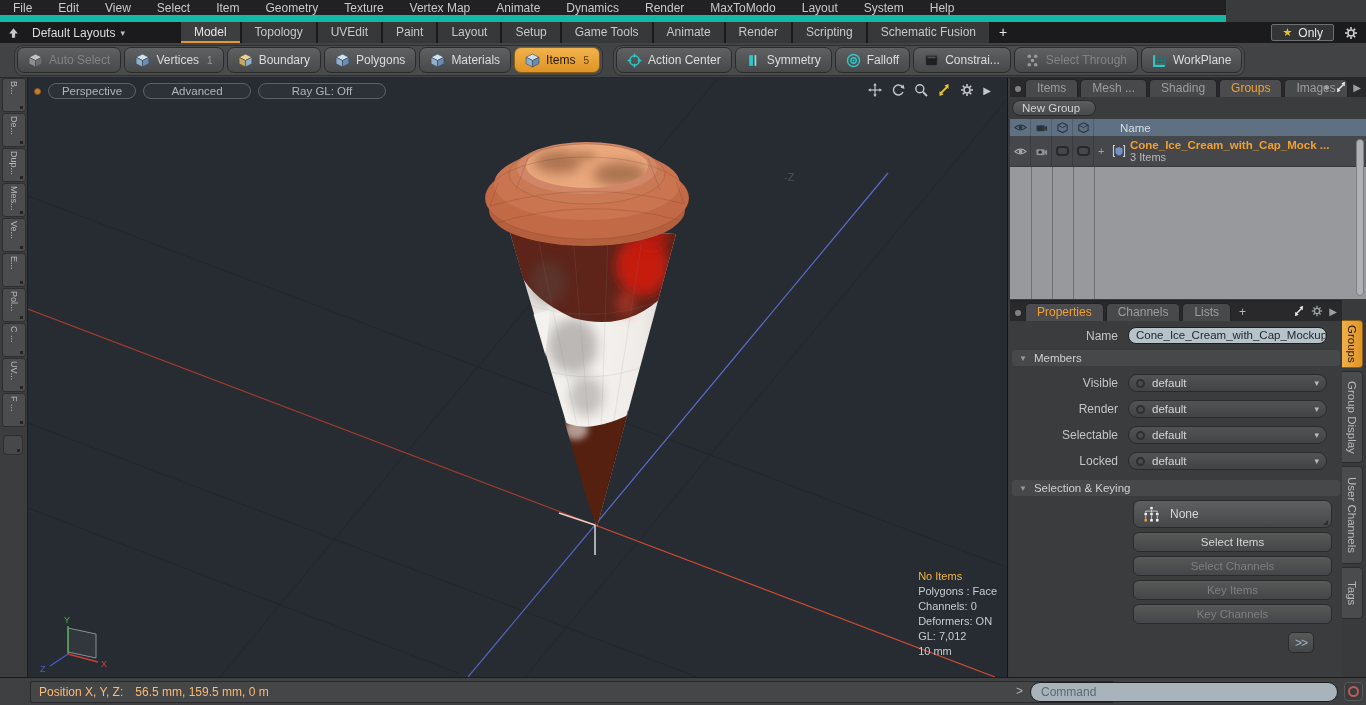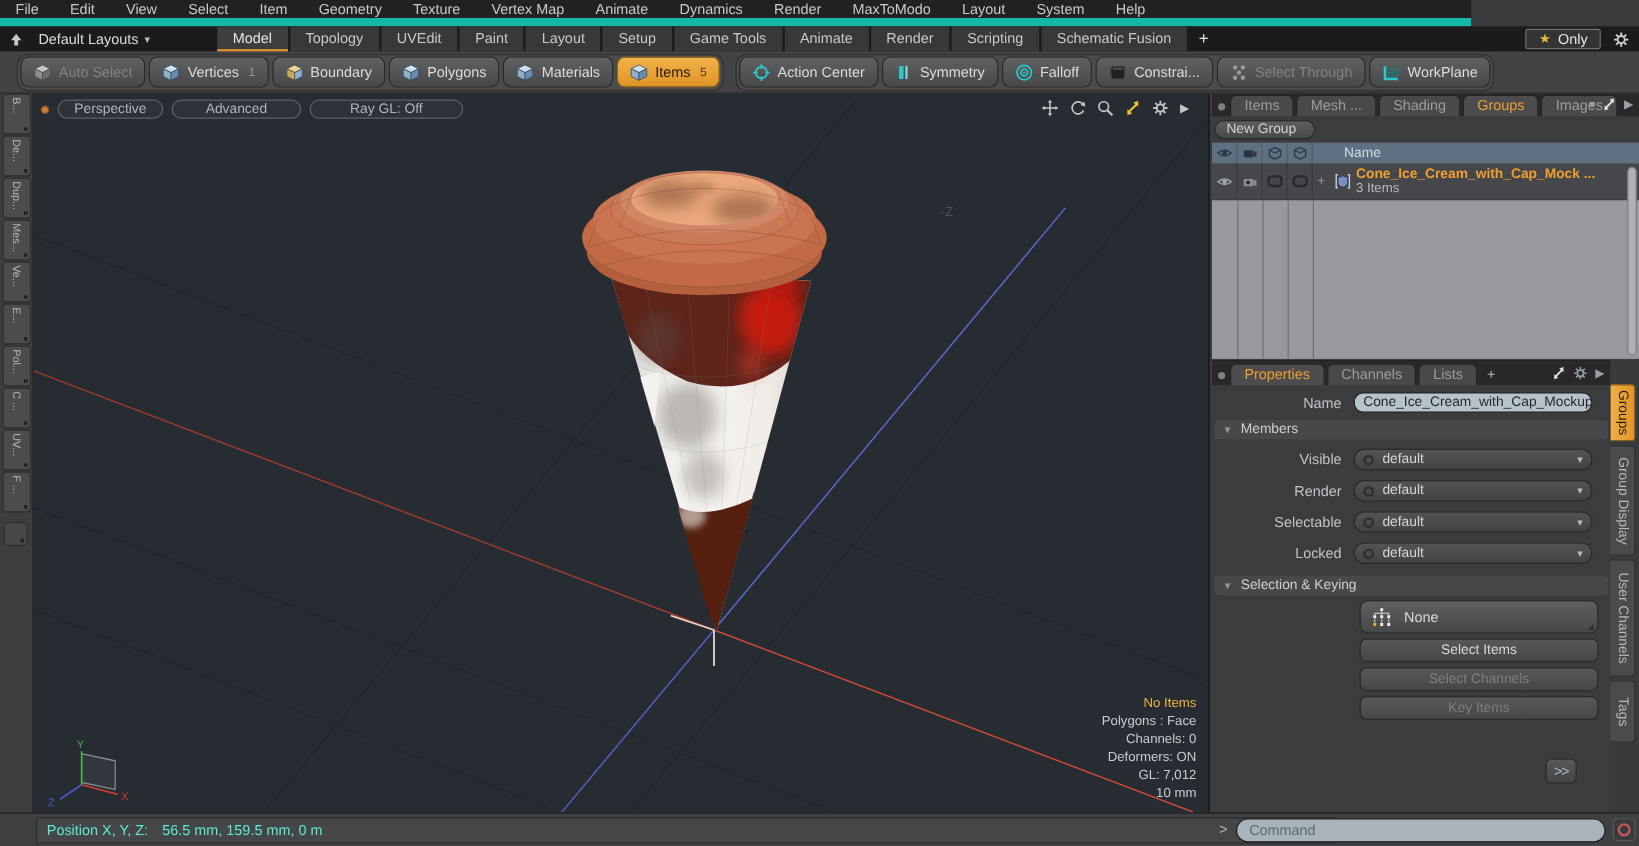--- a/index.html
+++ b/index.html
@@ -42,21 +42,21 @@
   #lsextra .dot{position:absolute;right:2px;bottom:2px;width:3px;height:3px;background:#242426;}
 
   
   #viewport{position:absolute;left:28px;top:78px;width:980px;height:599px;background:#272c33;border-right:1px solid #141414;overflow:hidden;}
   #vp-head{position:absolute;left:6px;top:5px;display:flex;align-items:center;gap:7px;z-index:5;}
   #vp-dot{width:7px;height:7px;border-radius:50%;background:#c77e35;border:1px solid #8a5620;}
   .vpill{border:1px solid #59616a;border-radius:9px;background:rgba(255,255,255,0.03);color:#adb5bd;font-size:11.5px;padding:1px 0;text-align:center;}
   .vpill.w1{width:88px;}.vpill.w2{width:108px;}.vpill.w3{width:128px;}
   #vp-nav{position:absolute;right:16px;top:5px;display:flex;align-items:center;gap:9px;z-index:5;color:#c2c6ca;}
   #vp-nav .tri{font-size:10px;color:#c2c6ca;}
-  #vp-stats{position:absolute;right:10px;bottom:8px;text-align:right;font-size:11px;line-height:15px;color:#c7ccd1;z-index:5;}
+  #vp-stats{position:absolute;right:10px;bottom:18px;text-align:left;font-size:11px;line-height:15px;color:#c7ccd1;z-index:5;}
   #vp-stats .hl{color:#f0b23e;}
   #vp-axislabel{position:absolute;left:756px;top:93px;color:#4a525b;font-size:11px;z-index:4;}
   #scene{position:absolute;left:0;top:0;}
 
   
   #rightpanel{position:absolute;left:1010px;top:78px;width:356px;height:599px;background:#3b3c3e;}
   .tabrow{height:19px;background:#29292b;display:flex;align-items:flex-end;padding-left:3px;position:relative;}
   .tabrow .thumb{width:6px;height:6px;border-radius:50%;background:#808082;margin:0 4px 5px 2px;}
   .ptab{background:#48494b;color:#9b9ea1;font-size:12px;padding:1px 11px 2px;border-radius:5px 5px 0 0;margin-right:2px;border:1px solid #232325;border-bottom:none;}
   .ptab.active{color:#f0a030;background:#4c4c4e;}
@@ -95,21 +95,21 @@
   .abtn{margin:4px 0 0 123px;width:199px;height:20px;border-radius:6px;background:linear-gradient(#575959,#454647);border:1px solid #2b2b2c;display:flex;align-items:center;justify-content:center;color:#d6d6d6;font-size:11.5px;}
   .abtn.disabled{color:#7d7f81;}
   #morebtn{position:absolute;right:28px;bottom:24px;width:26px;height:21px;border-radius:5px;background:linear-gradient(#575959,#454647);border:1px solid #2b2b2c;color:#9fb6c8;font-size:12px;display:flex;align-items:center;justify-content:center;letter-spacing:-1px;}
 
   #sidetabs{position:absolute;right:0;top:222px;width:24px;height:377px;background:#393a3c;display:flex;flex-direction:column;align-items:flex-start;padding-top:20px;}
   .vtab{width:21px;border-radius:0 4px 4px 0;background:#4a4b4d;border:1px solid #2c2c2e;border-left:none;color:#b9b9b9;font-size:11.5px;writing-mode:vertical-rl;display:flex;align-items:center;justify-content:center;margin-bottom:3px;}
   .vtab.active{background:linear-gradient(90deg,#f0b049,#e09428);color:#2a1d06;border-color:#8a5f18;}
 
   
   #bottombar{position:absolute;left:0;top:677px;width:1366px;height:28px;background:#3f4041;border-top:1px solid #1b1b1c;}
-  #posbox{position:absolute;left:30px;top:3px;width:1084px;height:22px;background:#454648;border:1px solid #2a2a2c;border-radius:2px;display:flex;align-items:center;color:#5eead4;font-size:12px;padding-left:8px;gap:12px;}
+  #posbox{position:absolute;left:30px;top:3px;width:1084px;height:22px;background:#454648;border:1px solid #2a2a2c;border-radius:2px;display:flex;align-items:center;color:#fdba74;font-size:12px;padding-left:8px;gap:12px;}
   #prompt{position:absolute;left:1016px;top:6px;color:#b0b3b6;font-size:12px;}
   #cmdinput{position:absolute;left:1030px;top:4px;width:308px;height:20px;background:#a8b3bb;border:1px solid #1e1e1e;border-radius:10px;color:#57646d;font-size:12px;padding:0 10px;outline:none;}
   #cmdinput::placeholder{color:#5c6a73;opacity:1;}
   #runbtn{position:absolute;left:1344px;top:4px;width:19px;height:19px;background:#3a3b3d;border:1px solid #575859;border-radius:4px;display:flex;align-items:center;justify-content:center;}
   #runbtn .ring{width:11px;height:11px;border-radius:50%;border:2px solid #c25858;}
   svg{display:block;}
 </style>
 </head>
 <body>
 
@@ -725,20 +725,21 @@
       <div id="nonebtn">
         <svg width="17" height="17">
             <use href="#hierarchy"></use>
           </svg>
         <span>None</span>
         <span class="cornertri"></span>
       </div>
       <div class="abtn">Select Items</div>
       <div class="abtn disabled">Select Channels</div>
       <div class="abtn disabled">Key Items</div>
+      <div class="abtn disabled">Key Channels</div>
       <div id="morebtn">&gt;&gt;</div>
     </div>
 
     <div id="sidetabs">
       <div class="vtab active" style="height:48px">Groups</div>
       <div class="vtab" style="height:92px">Group Display</div>
       <div class="vtab" style="height:98px">User Channels</div>
       <div class="vtab" style="height:52px">Tags</div>
     </div>
   </div>

